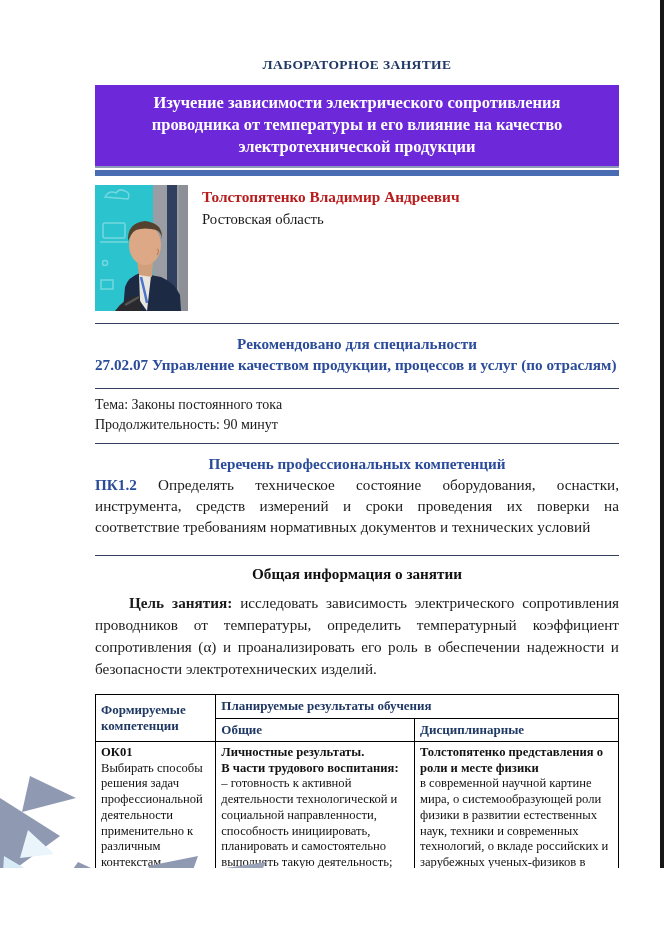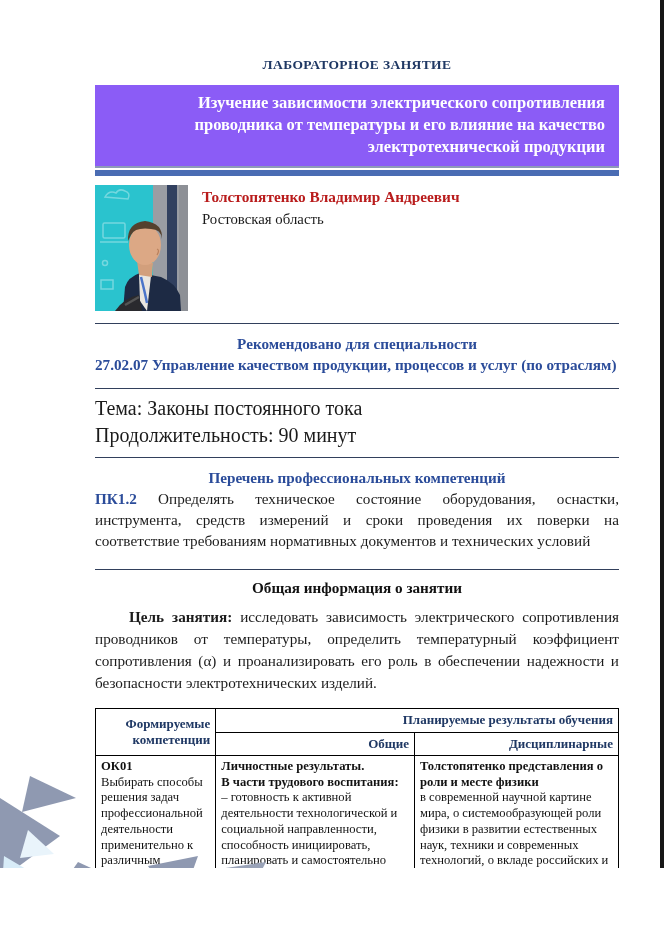--- a/index.html
+++ b/index.html
@@ -20,62 +20,62 @@
     position: absolute; left: 95px; top: 0;
     width: 524px; padding-top: 57px;
     color: #1b1b1b; font-size: 15px;
   }
   .lesson-type {
     text-align: center; font-weight: bold;
     color: #1f3864; font-size: 13.5px;
     letter-spacing: 0.4px; margin-bottom: 12px;
   }
   .title-banner {
-    background: #8b5cf6;
+    background: #6d28d9;
     color: #ffffff; font-weight: bold;
-    text-align: right; font-size: 16.5px;
+    text-align: center; font-size: 16.5px;
     line-height: 1.34; padding: 7px 14px 8px;
     border-bottom: 2px solid #8d9ab8;
   }
   .title-strip { height: 6px; background: #4a6cb3; margin-top: 2px; }
   .author-row { display: flex; margin-top: 9px; }
   .photo-wrap {
     width: 93px; height: 126px; flex: 0 0 93px;
     overflow: hidden; background: #2ac3ce;
   }
   .author-info { padding-left: 14px; padding-top: 1px; line-height: 1.45; font-size: 14.8px; }
   .author-name { font-weight: bold; font-size: 15.3px; color: #b91c1c; }
   .divider { border: none; border-top: 1.6px solid #32405c; margin: 0; }
   .d1 { margin-top: 12px; }
   .sec { padding: 5px 0 7px; }
   .sec-center-blue {
     text-align: center; font-weight: bold; color: #2b4c9a; font-size: 15.2px;
     padding-top: 6px;
   }
   .specialty { font-weight: bold; color: #2b4c9a; font-size: 15.2px; padding: 3px 0 7px; }
-  .plain-line { padding: 2px 0; font-size: 20px; }
+  .plain-line { padding: 2px 0; font-size: 14px; }
   .topic-block { padding: 6px 0 8px; }
   .pk-par { text-align: justify; line-height: 1.38; padding: 2px 0 10px; font-size: 15.2px; }
   .pk-code { font-weight: bold; color: #2b4c9a; }
   .sec-center-black { text-align: center; font-weight: bold; color: #111; font-size: 15.2px; padding-top: 9px; }
   .goal-par { text-align: justify; line-height: 1.45; text-indent: 34px; padding: 9px 0 12px; font-size: 15.2px; }
   .goal-label { font-weight: bold; }
   table.results {
     border-collapse: collapse; width: 100%;
     table-layout: fixed; margin-top: 2px;
   }
   table.results col.c1 { width: 23%; }
   table.results col.c2 { width: 38%; }
   table.results col.c3 { width: 39%; }
   table.results th, table.results td {
     border: 1.6px solid #000000;
     padding: 3px 5px;
     font-size: 12.6px; line-height: 1.25;
   }
-  table.results th { color: #1f3864; text-align: right; font-weight: bold; font-size: 13px; }
+  table.results th { color: #1f3864; text-align: left; font-weight: bold; font-size: 13px; }
   table.results td { vertical-align: top; color: #121212; }
   td.comp-cell { vertical-align: middle; }
   .cell-bold { font-weight: bold; }
   .pre { white-space: pre-line; }
   .footer-bar {
     position: absolute; left: 120px; right: 0;
     top: 880px; height: 30px;
     background: #99a3b9; z-index: 5;
   }
   .page-number {

